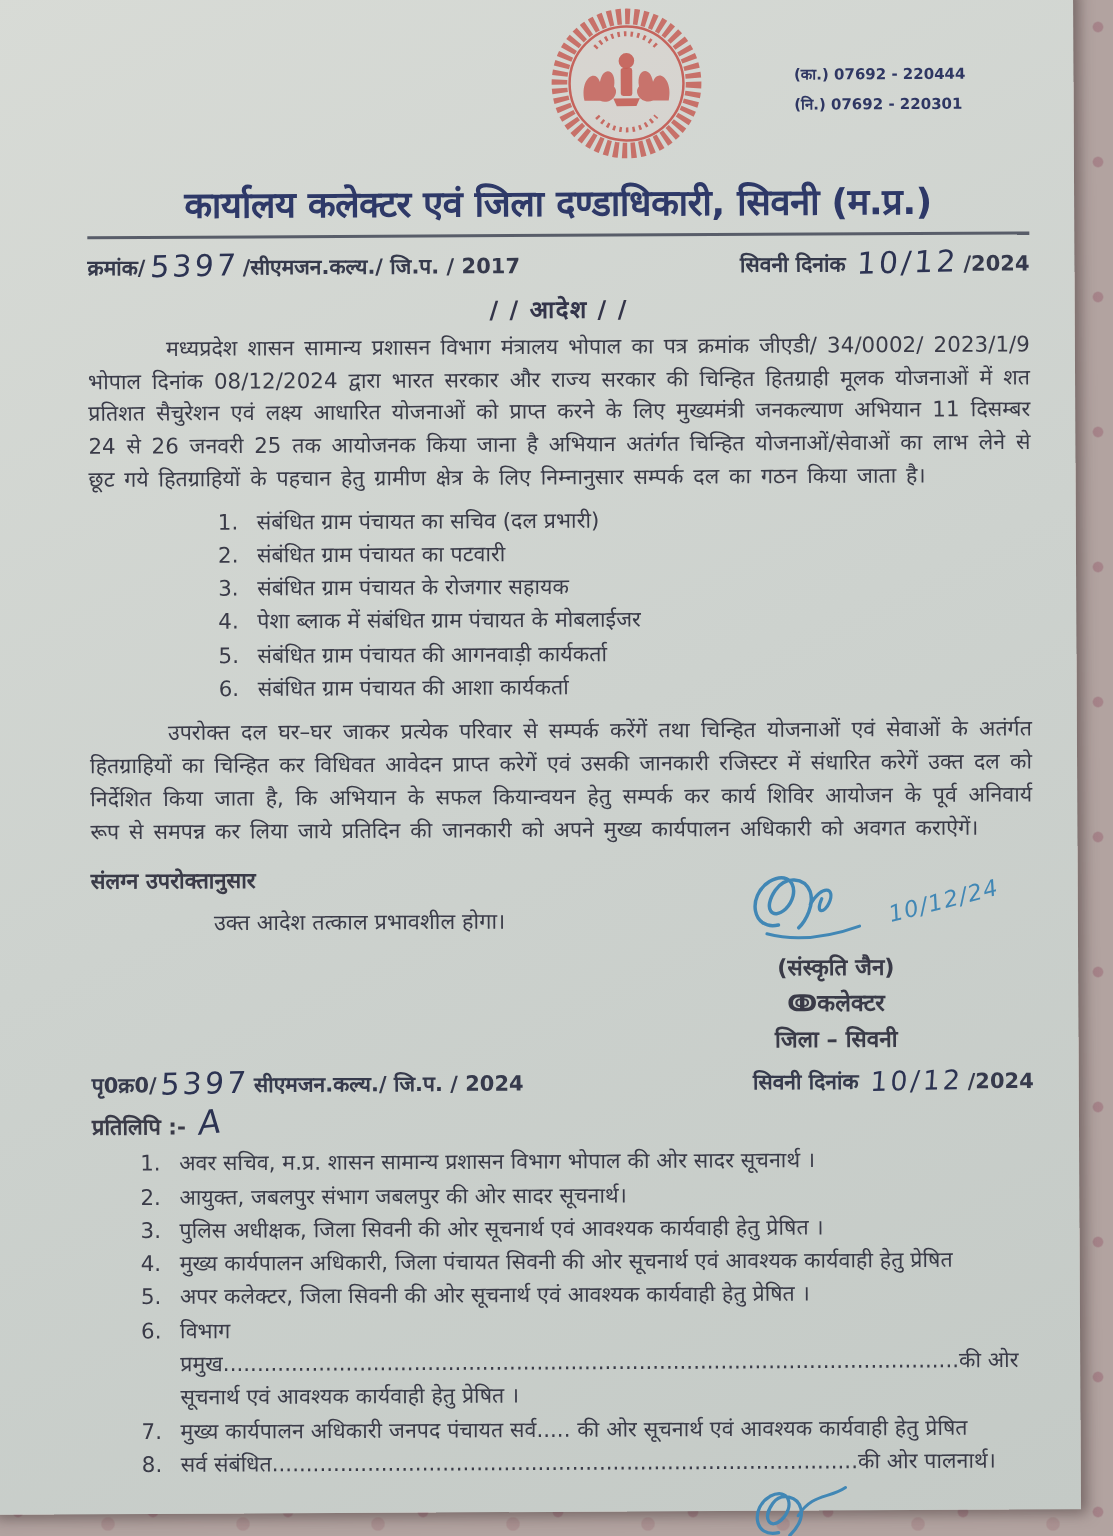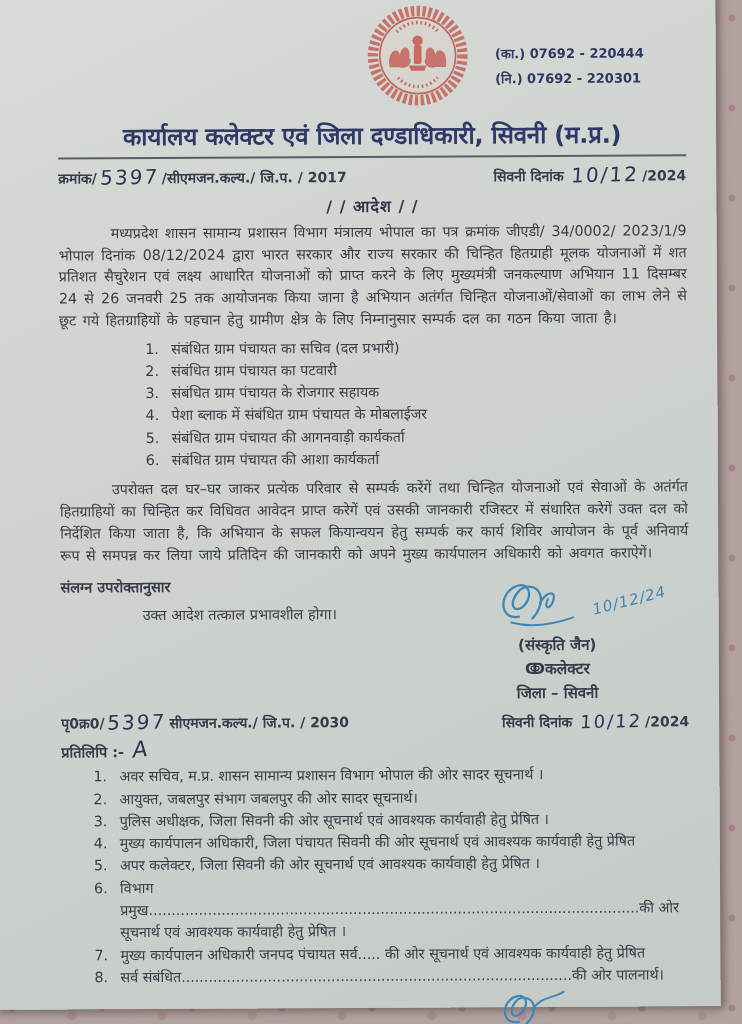--- a/index.html
+++ b/index.html
@@ -19,21 +19,21 @@
     position:absolute;left:-10px;top:-8px;width:728px;height:1016px;
     background:linear-gradient(155deg,#d8dbd6 0%,#cdd2ce 50%,#c4cac6 100%);
     transform:rotate(-0.3deg);
     box-shadow:4px 3px 9px rgba(70,55,55,.55);
     box-sizing:border-box;
     padding:10px 30px 0 70px;
     color:#3a3b48;
   }
   .hdr{position:relative;height:112px;}
   .emblem{position:absolute;left:308px;top:2px;}
-  .phones{position:absolute;right:42px;top:40px;font-size:13px;font-weight:bold;color:#2f3763;line-height:1.95;}
+  .phones{position:absolute;right:42px;top:40px;font-size:10px;font-weight:bold;color:#2f3763;line-height:1.95;}
   .title{
     font-size:24px;font-weight:bold;color:#2e3968;text-align:center;
     padding-bottom:5px;border-bottom:2px solid #585d69;margin:4px 0 0 0;letter-spacing:-0.2px;
   }
   .refrow{display:flex;justify-content:space-between;align-items:flex-end;margin-top:5px;font-size:14px;font-weight:600;color:#363a4c;}
   .hand{
     display:inline-block;font-size:20px;font-weight:400;color:#2c3352;
     transform:skewX(-5deg) rotate(-1deg);letter-spacing:2px;padding:0 3px;position:relative;top:1px;
   }
   .hand.small{font-size:18px;}
@@ -155,21 +155,21 @@
         <span class="sigdate">10/12/24</span>
       </div>
       <div class="nm">(संस्कृति जैन)</div>
       <div class="dg"><span>ↂ​</span><span>कलेक्टर</span></div>
       <div class="ds">जिला – सिवनी</div>
     </div>
   </div>
 
   <div class="refrow">
     <div>
-      <span>पृ0क्र0/</span><span class="hand">5397</span><span>सीएमजन.कल्य./ जि.प. / 2030</span>
+      <span>पृ0क्र0/</span><span class="hand">5397</span><span>सीएमजन.कल्य./ जि.प. / 2024</span>
     </div>
     <div>
       <span>सिवनी दिनांक</span>
       <span class="hand small">10/12</span><span>/2024</span>
     </div>
   </div>
 
   <div class="copyline">
     <span>प्रतिलिपि :-</span><span class="copymark">A</span>
   </div>

